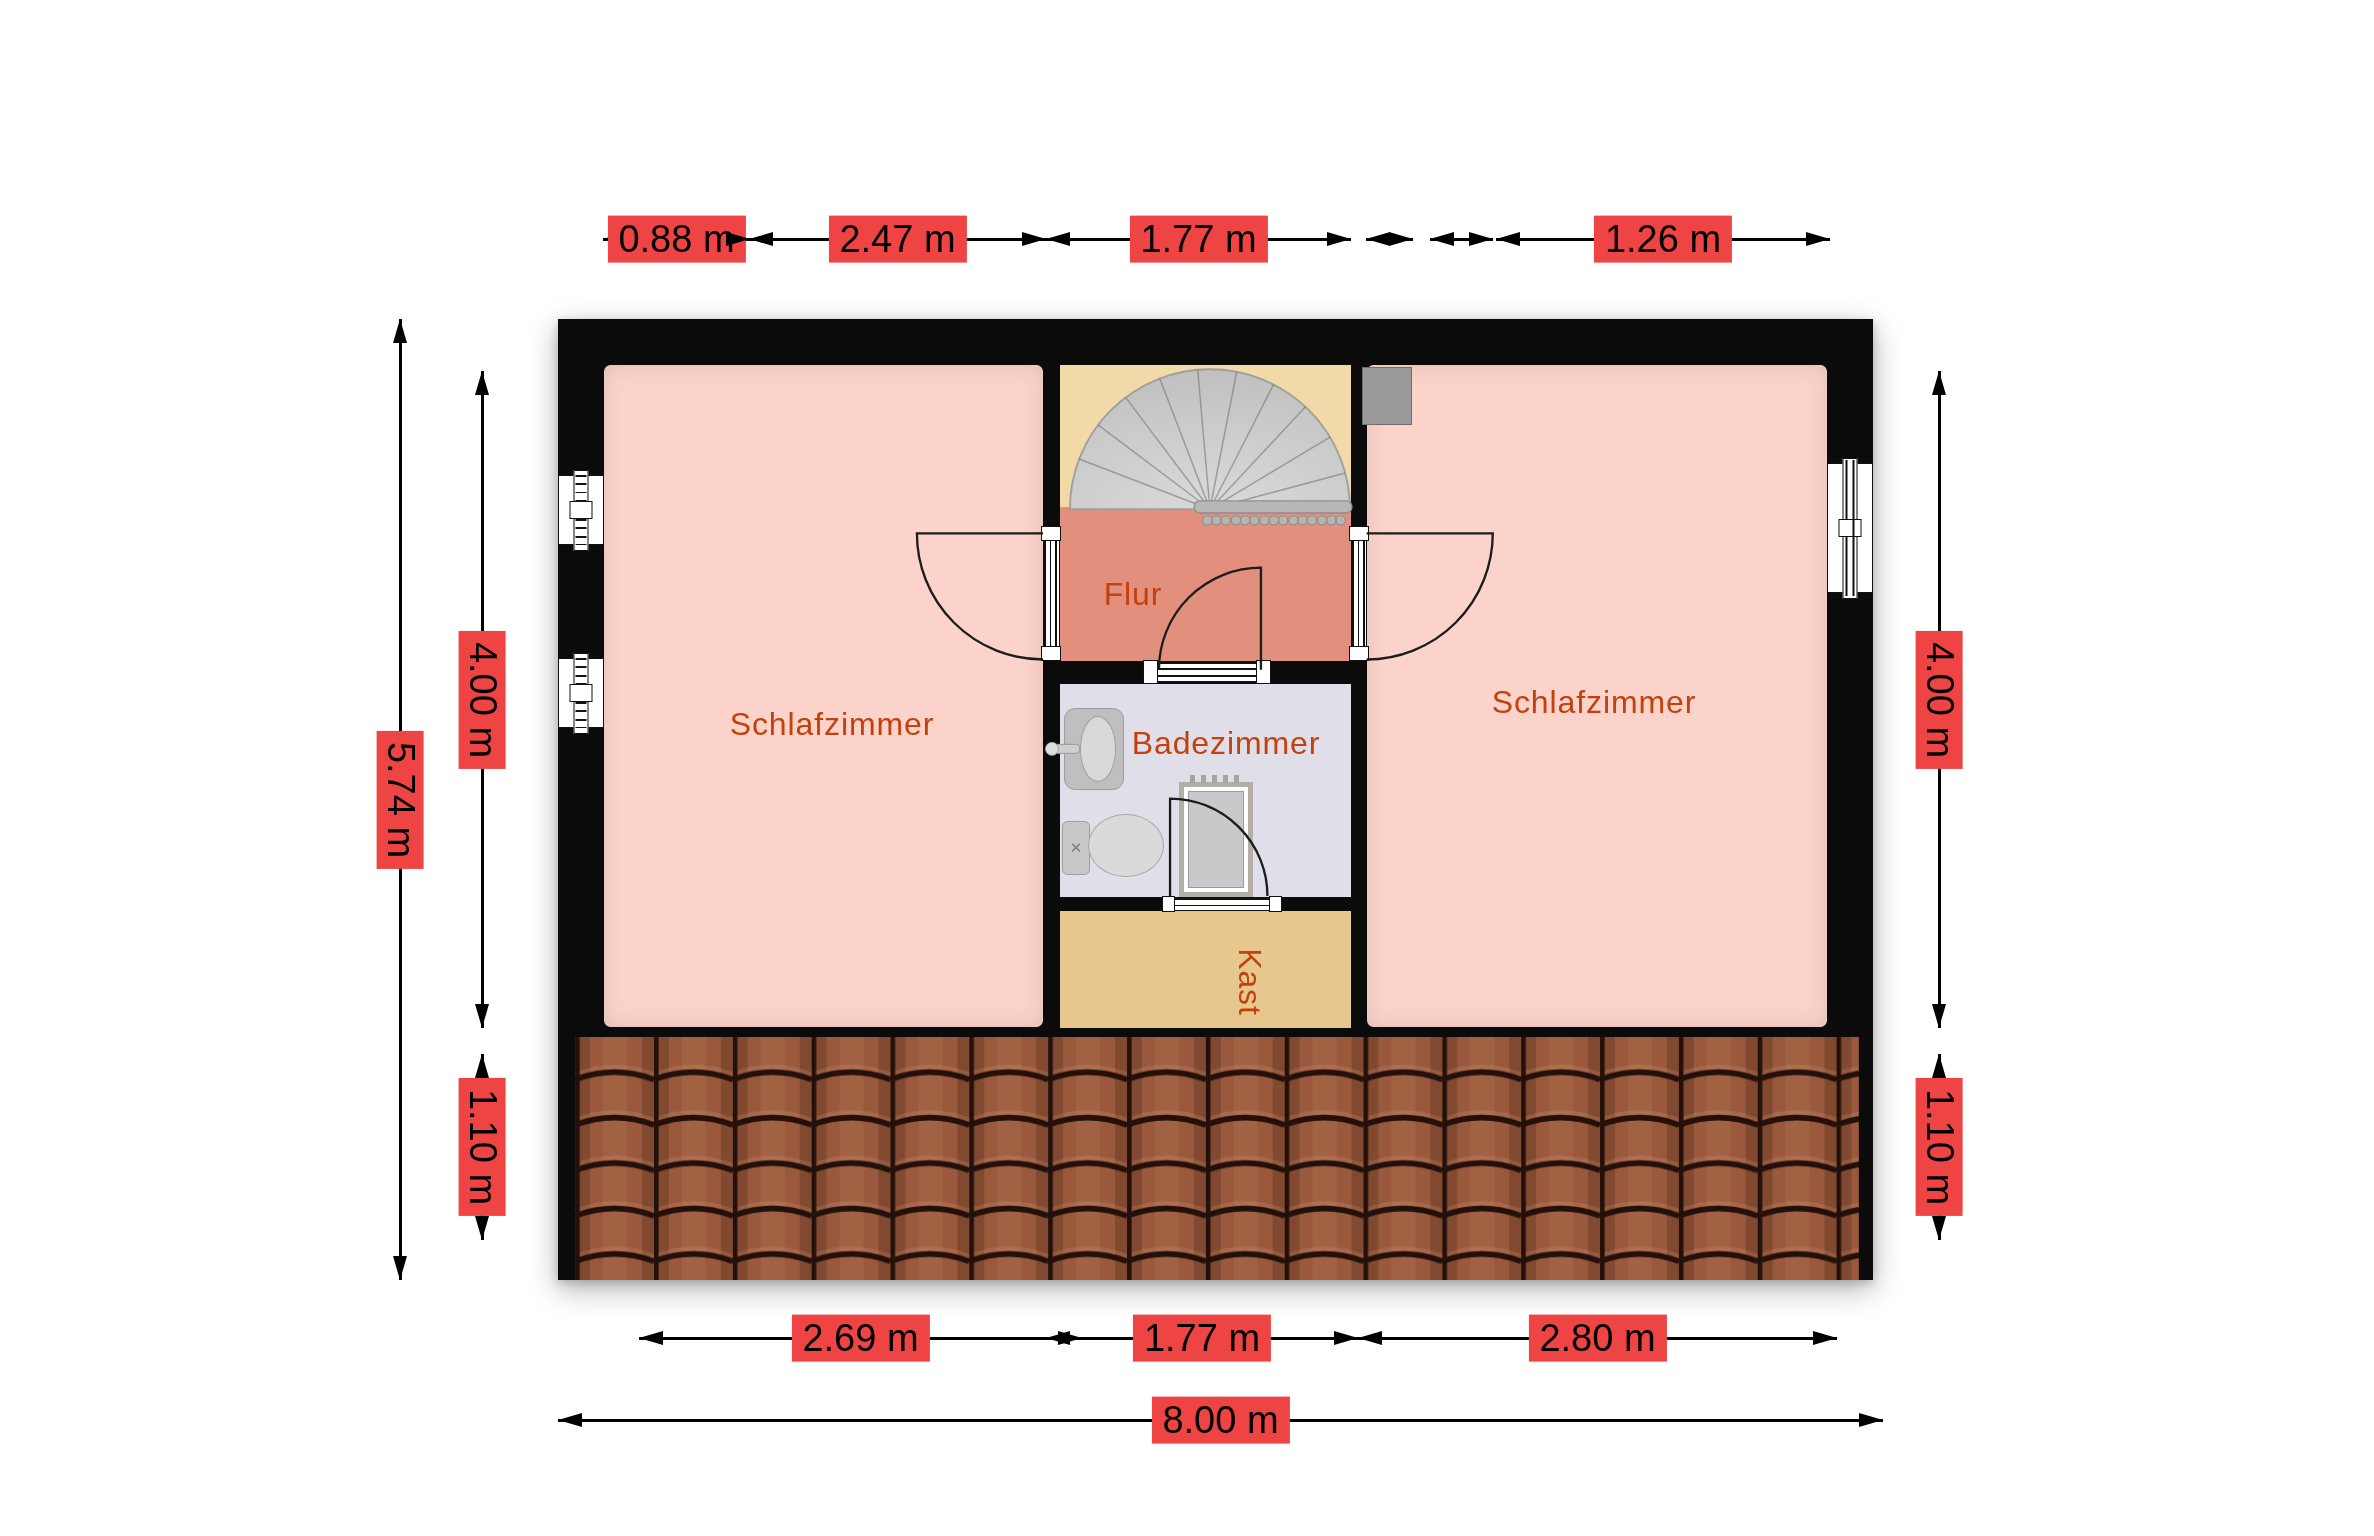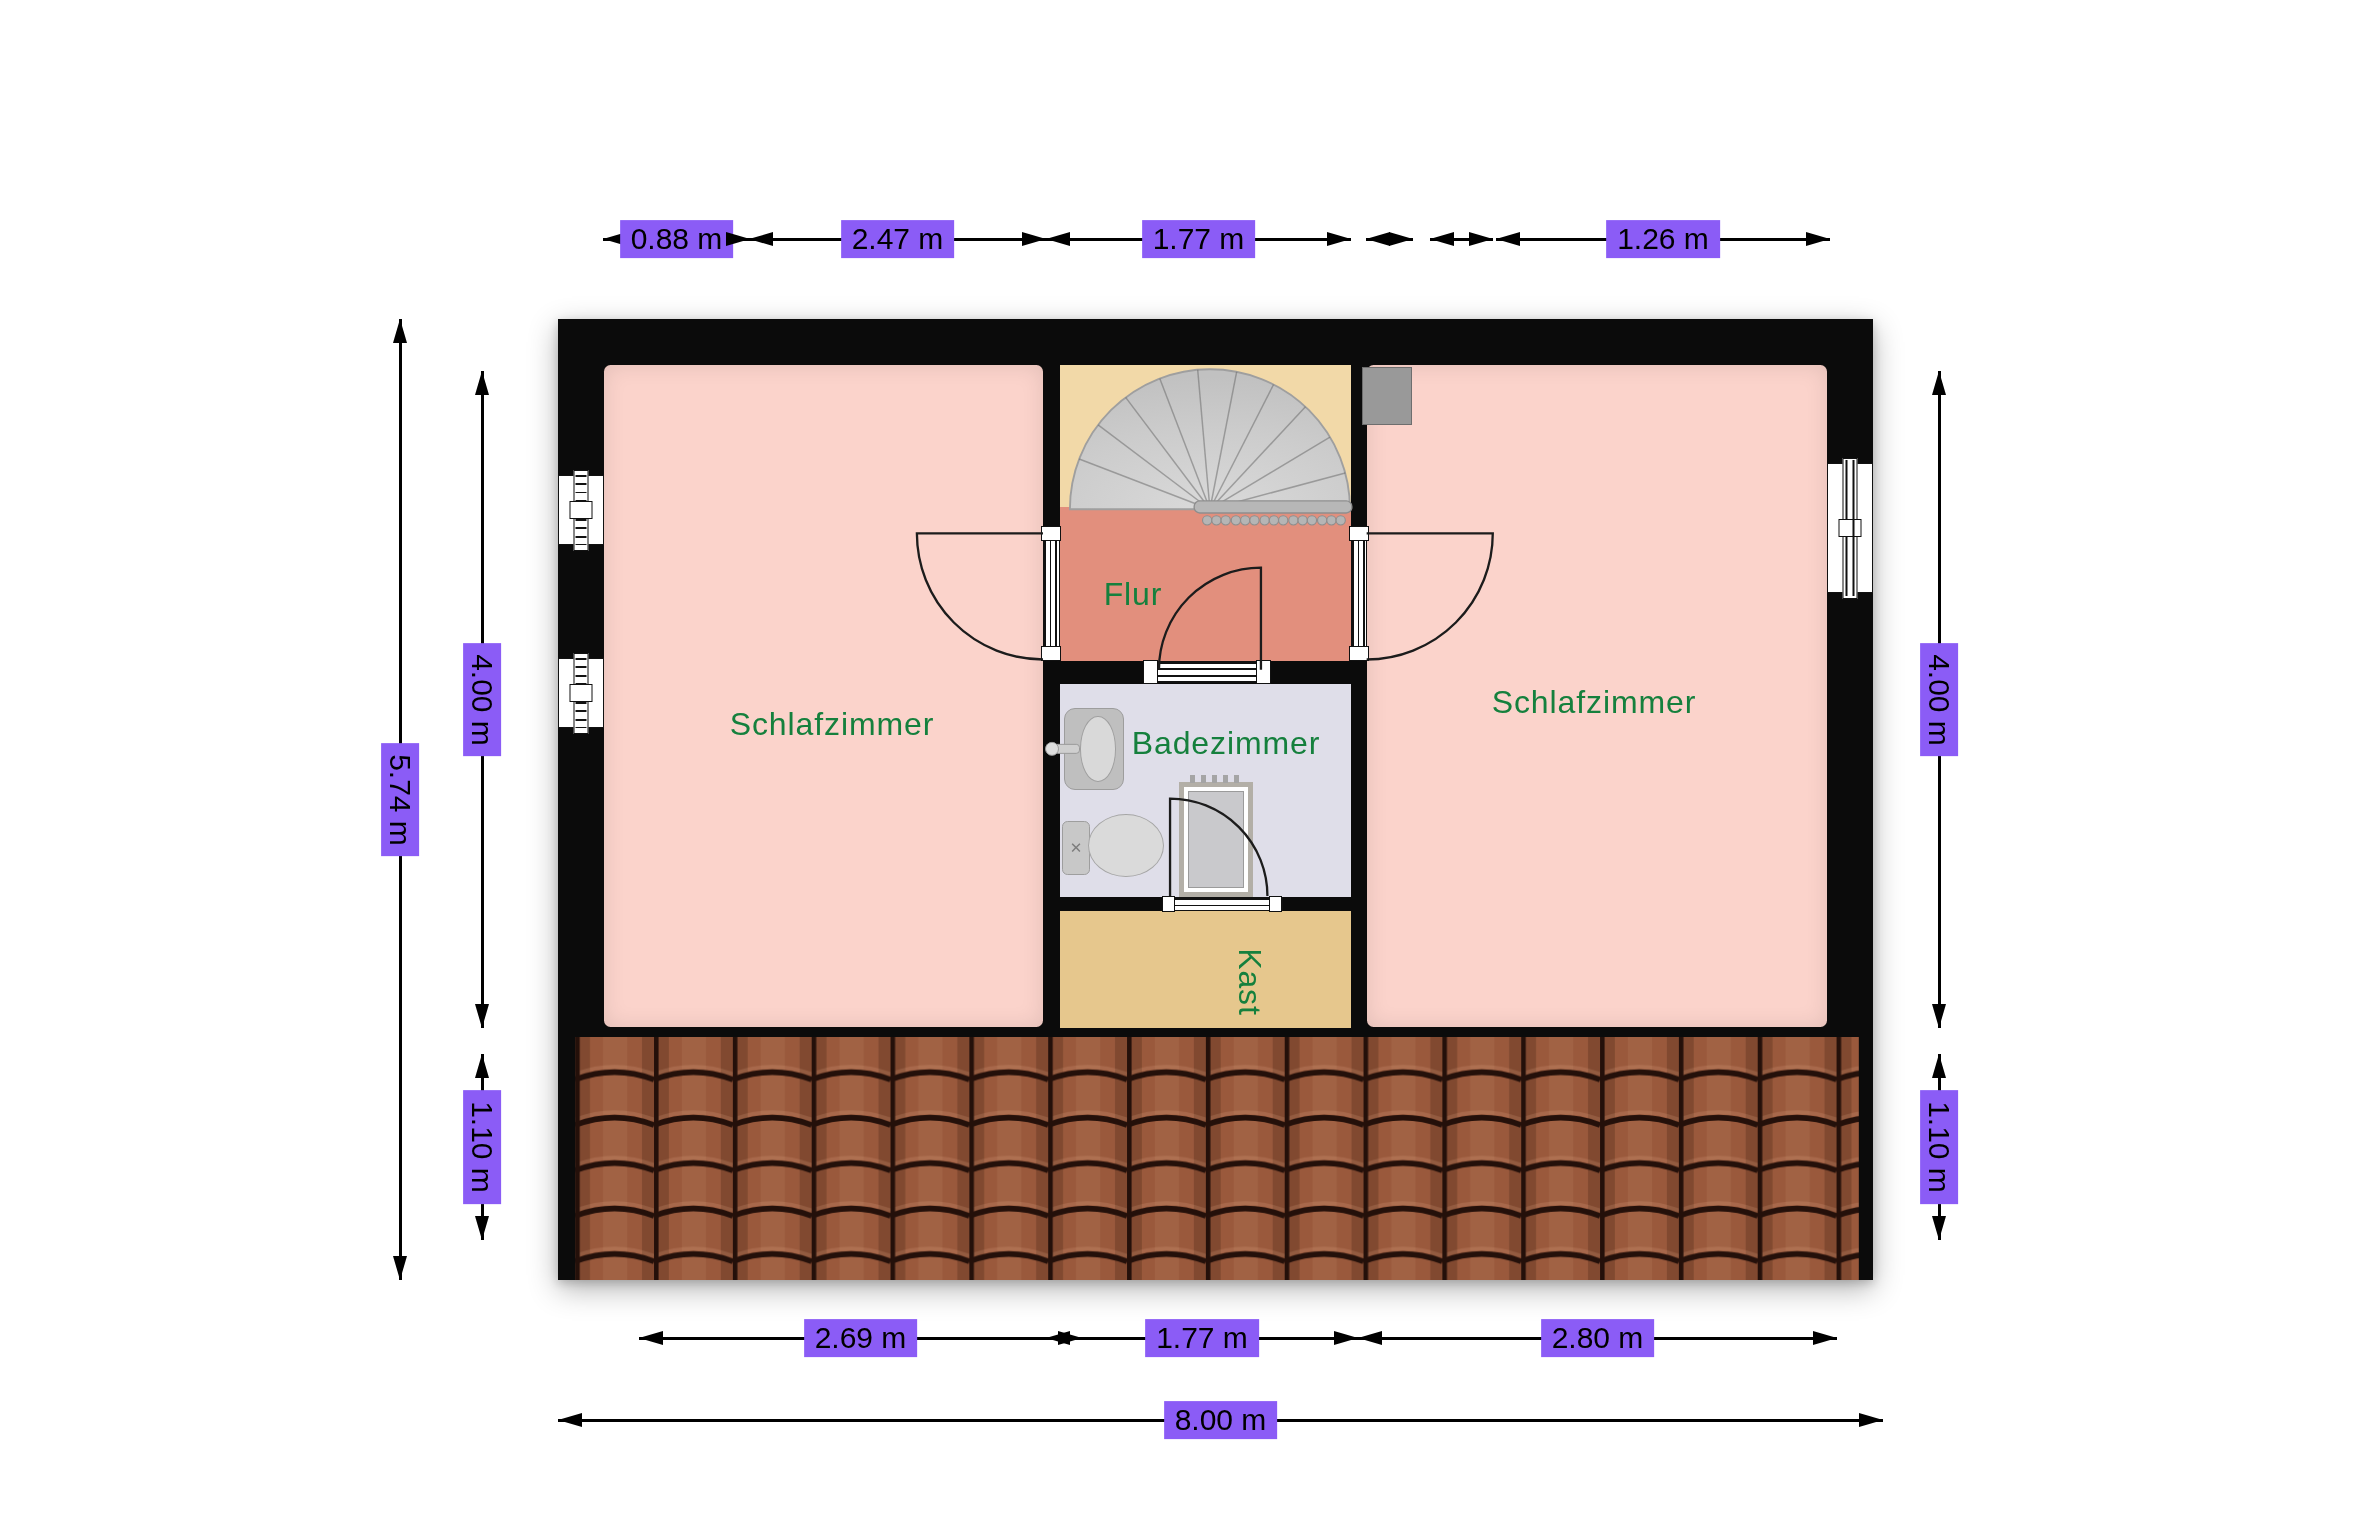--- a/index.html
+++ b/index.html
@@ -6,21 +6,21 @@
   .stage{position:relative;width:2375px;height:1536px;background:#ffffff;overflow:hidden;
          font-family:"Liberation Sans",sans-serif;}
 
   
   .plan{position:absolute;left:558px;top:319px;width:1315px;height:961px;background:#0b0b0b;
         box-shadow:0 9.3px 28px rgba(0,0,0,.30),0 2.8px 9.3px rgba(0,0,0,.18);}
   .room{position:absolute;border-radius:6.5px;box-shadow:inset 0 0 22px rgba(0,0,0,.10);}
   .zone{position:absolute;}
 
   
-  .room-label{position:absolute;transform:translate(-50%,-50%);font-size:32px;color:#15803d;
+  .room-label{position:absolute;transform:translate(-50%,-50%);font-size:32px;color:#c2410c;
               white-space:nowrap;letter-spacing:0.9px;z-index:6;}
   .room-label.vert{writing-mode:vertical-rl;transform:translate(-50%,-50%);}
 
   
   .win{position:absolute;background:#fff;border:1.9px solid #111;box-sizing:border-box;z-index:2;}
   .ladder{position:absolute;left:50%;top:-6.5px;bottom:-6.5px;width:15px;transform:translateX(-50%);
           background:#fff;border:1.9px solid #111;box-sizing:border-box;}
   .ladder.rungs::before,.ladder.rungs::after{content:"";position:absolute;left:0.9px;right:0.9px;height:26px;
           background:repeating-linear-gradient(180deg,#111 0 1.9px,transparent 1.9px 8.3px);}
   .ladder.rungs::before{top:4.6px;} .ladder.rungs::after{bottom:4.6px;}
@@ -63,22 +63,22 @@
   .dimh{position:absolute;height:2.8px;background:#000;z-index:8;}
   .dimh::before{content:"";position:absolute;left:0;top:50%;transform:translateY(-50%);width:0;height:0;
         border:7.4px solid transparent;border-left:0;border-right:24px solid #000;}
   .dimh::after{content:"";position:absolute;right:0;top:50%;transform:translateY(-50%);width:0;height:0;
         border:7.4px solid transparent;border-right:0;border-left:24px solid #000;}
   .dimv{position:absolute;width:2.8px;background:#000;z-index:8;}
   .dimv::before{content:"";position:absolute;top:0;left:50%;transform:translateX(-50%);width:0;height:0;
         border:7.4px solid transparent;border-top:0;border-bottom:24px solid #000;}
   .dimv::after{content:"";position:absolute;bottom:0;left:50%;transform:translateX(-50%);width:0;height:0;
         border:7.4px solid transparent;border-bottom:0;border-top:24px solid #000;}
-  .dlbl{position:absolute;left:50%;top:50%;transform:translate(-50%,-50%);background:#8b5cf6;
-        padding:1.9px 11px;font-size:30px;color:#000;white-space:nowrap;}
+  .dlbl{position:absolute;left:50%;top:50%;transform:translate(-50%,-50%);background:#ef4444;
+        padding:1.9px 11px;font-size:38px;color:#000;white-space:nowrap;}
   .dlbl.v{writing-mode:vertical-rl;padding:11px 1.9px;}
 </style>
 </head>
 <body>
 
 <div class="stage">
 
   <div class="plan">
 
     <div class="room" style="left:46px;top:46px;width:439px;height:662px;background:#fbd3cb;"></div>

